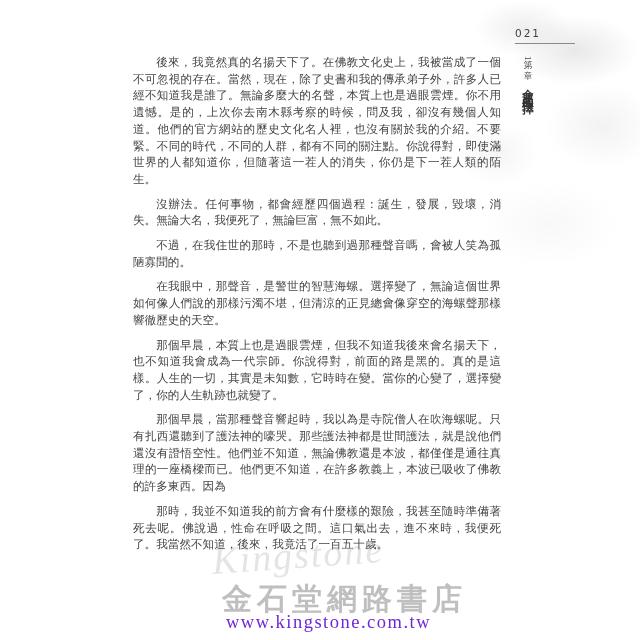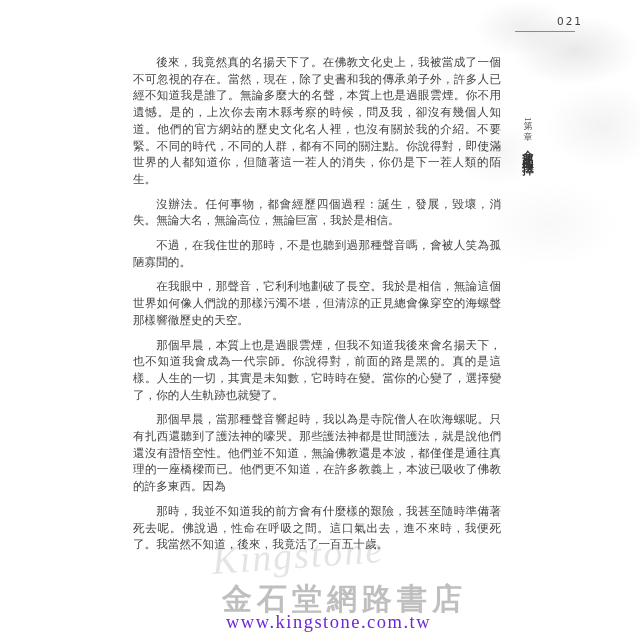--- a/index.html
+++ b/index.html
@@ -25,24 +25,23 @@
       radial-gradient(ellipse 80px 60px at 85% 45%, rgba(205,205,205,0.25), rgba(205,205,205,0) 70%),
       radial-gradient(ellipse 60px 45px at 45% 55%, rgba(210,210,210,0.22), rgba(210,210,210,0) 70%),
       radial-gradient(ellipse 100px 60px at 65% 80%, rgba(215,215,215,0.18), rgba(215,215,215,0) 70%),
       radial-gradient(ellipse 50px 35px at 20% 30%, rgba(215,215,215,0.18), rgba(215,215,215,0) 70%);
     pointer-events: none;
   }
 
   
   .page-header {
     position: absolute;
-    top: 15px;
+    top: 27px;
     left: 515px;
     width: 110px;
-    text-align: center;
   }
   .page-number {
     font-family: "DejaVu Sans", "Liberation Sans", sans-serif;
     font-size: 10.5px;
     letter-spacing: 2px;
     color: #3f3f3f;
   }
   .header-rule {
     width: 60px;
     height: 1px;
@@ -131,23 +130,23 @@
   <div class="page-number">021</div>
   <div class="header-rule"></div>
   <div class="chapter-vertical">
     <span class="chapter-label">第1章</span>
     <span class="chapter-title">命運的抉擇</span>
   </div>
 </div>
 
 <div class="body-text">
   <p>後來，我竟然真的名揚天下了。在佛教文化史上，我被當成了一個不可忽視的存在。當然，現在，除了史書和我的傳承弟子外，許多人已經不知道我是誰了。無論多麼大的名聲，本質上也是過眼雲煙。你不用遺憾。是的，上次你去南木縣考察的時候，問及我，卻沒有幾個人知道。他們的官方網站的歷史文化名人裡，也沒有關於我的介紹。不要緊。不同的時代，不同的人群，都有不同的關注點。你說得對，即使滿世界的人都知道你，但隨著這一茬人的消失，你仍是下一茬人類的陌生。</p>
-  <p>沒辦法。任何事物，都會經歷四個過程：誕生，發展，毀壞，消失。無論大名，無論高位，無論巨富，我於是相信。</p>
+  <p>沒辦法。任何事物，都會經歷四個過程：誕生，發展，毀壞，消失。無論大名，我便死了，無論巨富，無不如此。</p>
   <p>不過，在我住世的那時，不是也聽到過那種聲音嗎，會被人笑為孤陋寡聞的。</p>
-  <p>在我眼中，那聲音，它利利地劃破了長空。我於是相信，無論這個世界如何像人們說的那樣污濁不堪，但清涼的正見總會像穿空的海螺聲那樣響徹歷史的天空。</p>
+  <p>在我眼中，那聲音，是警世的智慧海螺。選擇變了，無論這個世界如何像人們說的那樣污濁不堪，但清涼的正見總會像穿空的海螺聲那樣響徹歷史的天空。</p>
   <p>那個早晨，本質上也是過眼雲煙，但我不知道我後來會名揚天下，也不知道我會成為一代宗師。你說得對，前面的路是黑的。真的是這樣。人生的一切，其實是未知數，它時時在變。當你的心變了，選擇變了，你的人生軌跡也就變了。</p>
   <p>那個早晨，當那種聲音響起時，我以為是寺院僧人在吹海螺呢。只有扎西還聽到了護法神的嚎哭。那些護法神都是世間護法，就是說他們還沒有證悟空性。他們並不知道，無論佛教還是本波，都僅僅是通往真理的一座橋樑而已。他們更不知道，在許多教義上，本波已吸收了佛教的許多東西。因為</p>
   <p>那時，我並不知道我的前方會有什麼樣的艱險，我甚至隨時準備著死去呢。佛說過，性命在呼吸之間。這口氣出去，進不來時，我便死了。我當然不知道，後來，我竟活了一百五十歲。</p>
 </div>
 
 <div class="script-watermark">Kingstone</div>
 <div class="store-watermark">金石堂網路書店</div>
 <div class="url-watermark">www.kingstone.com.tw</div>
 
 </body></html>

